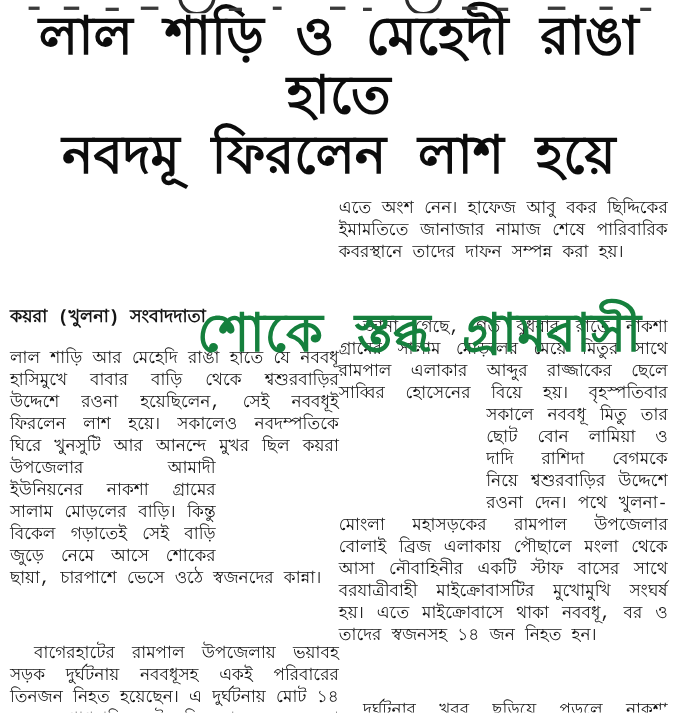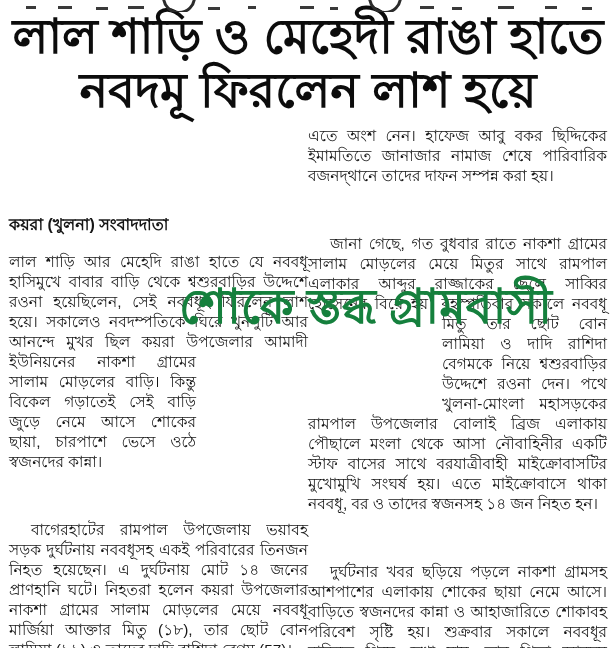--- a/index.html
+++ b/index.html
@@ -2,22 +2,23 @@
 <html lang="bn"><head>
 <meta charset="utf-8">
 <style>
   html, body { margin: 0; padding: 0; background: #ffffff; }
   .page {
     position: relative;
     width: 616px;
     height: 648px;
     background: #ffffff;
     overflow: hidden;
-    font-family: Liberation Sans, sans-serif;
+    font-family: Liberation Mono, monospace;
     color: #151515;
+    border-radius: 27px;
   }
 
   
   .top-strip {
     position: absolute;
     top: 0; left: 0; right: 0;
     height: 12px;
     overflow: hidden;
   }
   .top-strip .arc {
@@ -132,21 +133,21 @@
 
   <div class="content">
 
     <div class="col">
       <div class="byline">কয়রা (খুলনা) সংবাদদাতা</div>
       <p class="para"><span>লাল শাড়ি আর মেহেদি রাঙা হাতে যে নববধূ হাসিমুখে বাবার বাড়ি থেকে শ্বশুরবাড়ির উদ্দেশে রওনা হয়েছিলেন, সেই নববধূই ফিরলেন লাশ হয়ে। সকালেও নবদম্পতিকে ঘিরে খুনসুটি আর আনন্দে মুখর ছিল কয়রা উপজেলার আমাদী </span><span class="spacer-r"></span><span>ইউনিয়নের নাকশা গ্রামের সালাম মোড়লের বাড়ি। কিন্তু বিকেল গড়াতেই সেই বাড়ি জুড়ে নেমে আসে শোকের ছায়া, চারপাশে ভেসে ওঠে স্বজনদের কান্না।</span></p>
       <p class="para indent">বাগেরহাটের রামপাল উপজেলায় ভয়াবহ সড়ক দুর্ঘটনায় নববধূসহ একই পরিবারের তিনজন নিহত হয়েছেন। এ দুর্ঘটনায় মোট ১৪ জনের প্রাণহানি ঘটে। নিহতরা হলেন কয়রা উপজেলার নাকশা গ্রামের সালাম মোড়লের মেয়ে নববধূ মার্জিয়া আক্তার মিতু (১৮), তার ছোট বোন লামিয়া (১১) ও তাদের দাদি রাশিদা বেগম (57)।</p>
     </div>
 
     <div class="col">
-      <p class="para">এতে অংশ নেন। হাফেজ আবু বকর ছিদ্দিকের ইমামতিতে জানাজার নামাজ শেষে পারিবারিক বজনদ্থানে তাদের দাফন সম্পন্ন করা হয়।</p>
+      <p class="para">এতে অংশ নেন। হাফেজ আবু বকর ছিদ্দিকের ইমামতিতে জানাজার নামাজ শেষে পারিবারিক কবরস্থানে তাদের দাফন সম্পন্ন করা হয়।</p>
       <p class="para indent"><span>জানা গেছে, গত বুধবার রাতে নাকশা গ্রামের সালাম মোড়লের মেয়ে মিতুর সাথে রামপাল এলাকার আব্দুর রাজ্জাকের ছেলে সাব্বির হোসেনের বিয়ে হয়। বৃহস্পতিবার সকালে নববধূ </span><span class="spacer-l"></span><span>মিতু তার ছোট বোন লামিয়া ও দাদি রাশিদা বেগমকে নিয়ে শ্বশুরবাড়ির উদ্দেশে রওনা দেন। পথে খুলনা-মোংলা মহাসড়কের রামপাল উপজেলার বোলাই ব্রিজ এলাকায় পৌছালে মংলা থেকে আসা নৌবাহিনীর একটি স্টাফ বাসের সাথে বরযাত্রীবাহী মাইক্রোবাসটির মুখোমুখি সংঘর্ষ হয়। এতে মাইক্রোবাসে থাকা নববধূ, বর ও তাদের স্বজনসহ ১৪ জন নিহত হন।</span></p>
       <p class="para indent">দুর্ঘটনার খবর ছড়িয়ে পড়লে নাকশা গ্রামসহ আশপাশের এলাকায় শোকের ছায়া নেমে আসে। বাড়িতে স্বজনদের কান্না ও আহাজারিতে শোকাবহ পরিবেশ সৃষ্টি হয়। শুক্রবার সকালে নববধূর বাড়িতে গিয়ে দেখা যায়, তার পিতা আবদুস সালাম শোকে ভেঙে পড়েছেন। তিনি কান্নাজড়িত কণ্ঠে বারবার বলছিলেন, “আমার মেয়েরা কোথায়, আমি তাদের একবার দেখব।”</p>
       <p class="jumpline"><span>তার</span><span class="jump-square"></span><span class="jump-note">৪র্থ পৃ: ৪-এর কলামে</span></p>
     </div>
 
   </div>
 
   <div class="inset">শোকে স্তব্ধ গ্রামবাসী</div>
 
 </div>

